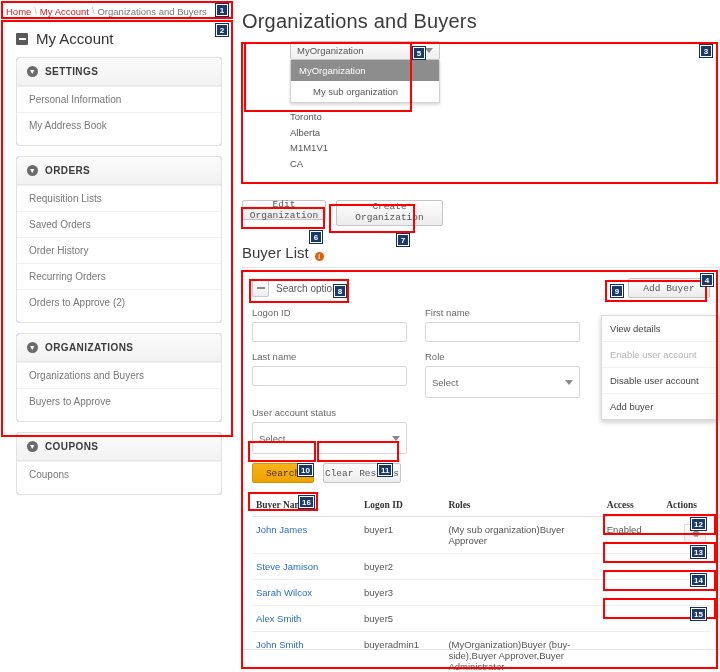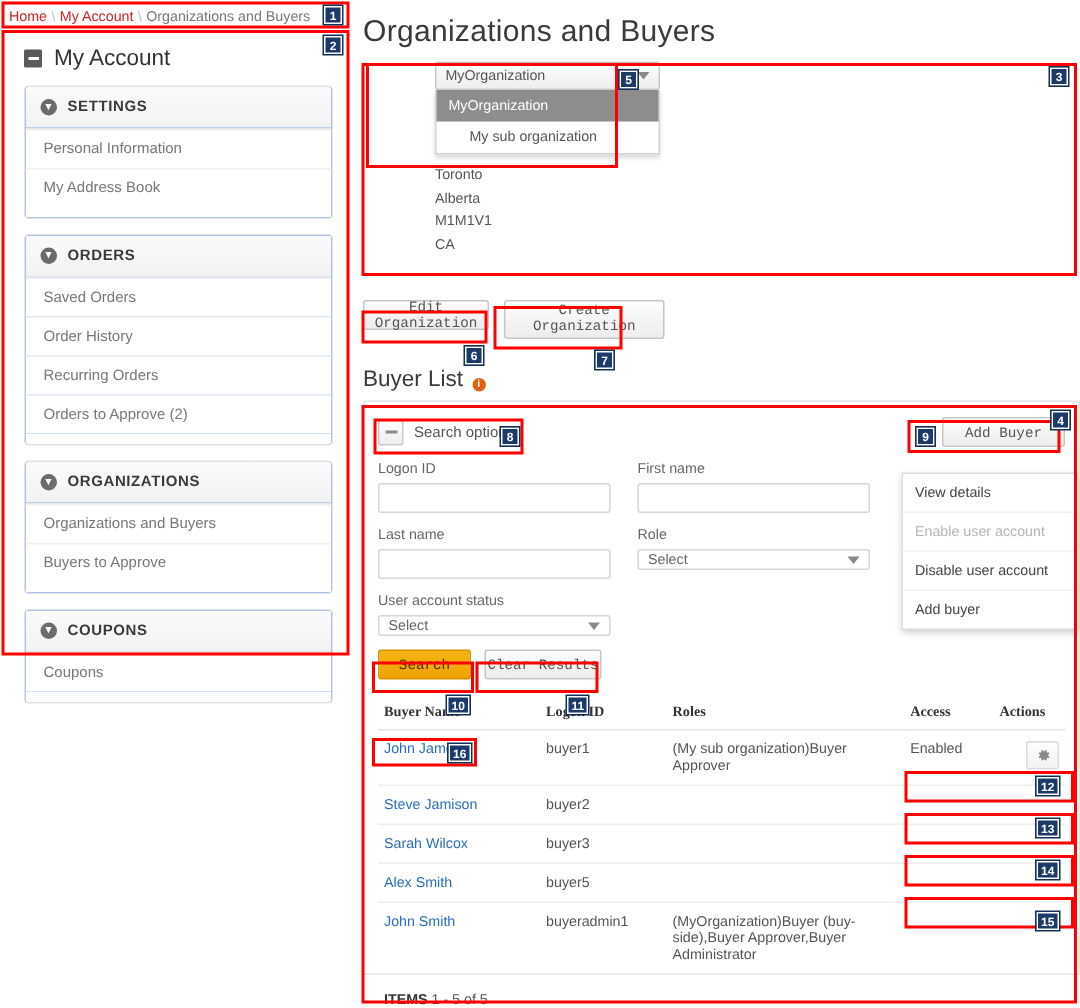--- a/index.html
+++ b/index.html
@@ -161,21 +161,21 @@
   
   #search-form{ margin-top:9px; }
   .frow{ display:flex; gap:18px; margin-bottom:9px; }
   .fld{ width:155px; }
   .flabel{ font-size:9.5px;color:#666;margin-bottom:4px; display:block;}
   .finput{
     width:100%;height:20px;border:1px solid #d6d6d6;border-radius:2px;
     background:#fff;
   }
   .fselect{
-    width:100%;height:14px;border:1px solid #d6d6d6;border-radius:2px;background:#fff;
+    width:100%;height:32px;border:1px solid #d6d6d6;border-radius:2px;background:#fff;
     display:flex;align-items:center;justify-content:space-between;padding:0 6px;
     font-size:9.5px;color:#666;
   }
   #form-buttons{ display:flex; gap:9px; margin-top:3px; }
   #btn-search{
     width:62px;height:20px;
     background:linear-gradient(#f7b318,#eea200);
     border:1px solid #d79400;color:#4a3000;font-weight:normal;
   }
   #btn-clear{ width:78px;height:20px; }
@@ -253,20 +253,21 @@
     <div class="sb-item">Personal Information</div>
     <div class="sb-item">My Address Book</div>
     <div class="pad"></div>
   </div>
 
   <div class="sb-group">
     <div class="sb-group-head">
       <span class="chev-circle">▼</span>
       <span>ORDERS</span>
     </div>
+    <div class="sb-item">Requisition Lists</div>
     <div class="sb-item">Saved Orders</div>
     <div class="sb-item">Order History</div>
     <div class="sb-item">Recurring Orders</div>
     <div class="sb-item">Orders to Approve (2)</div>
     <div class="pad"></div>
   </div>
 
   <div class="sb-group">
     <div class="sb-group-head">
       <span class="chev-circle">▼</span>

